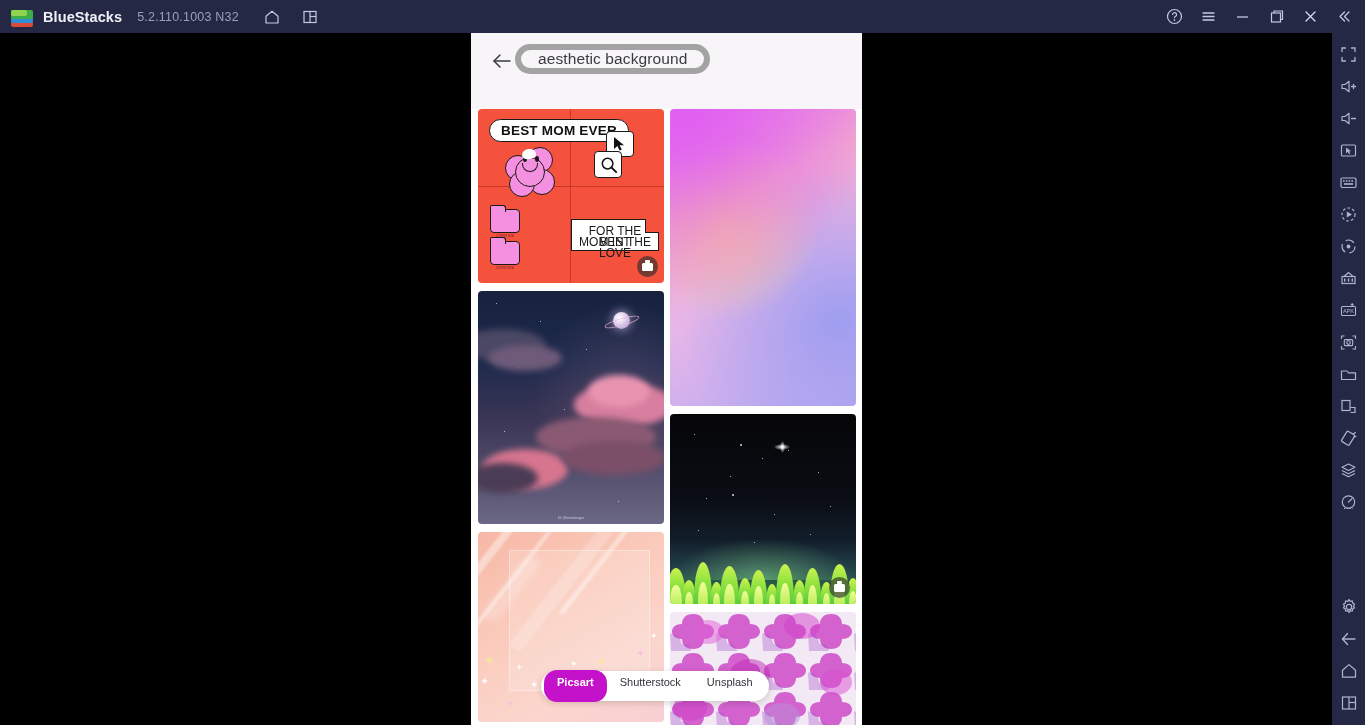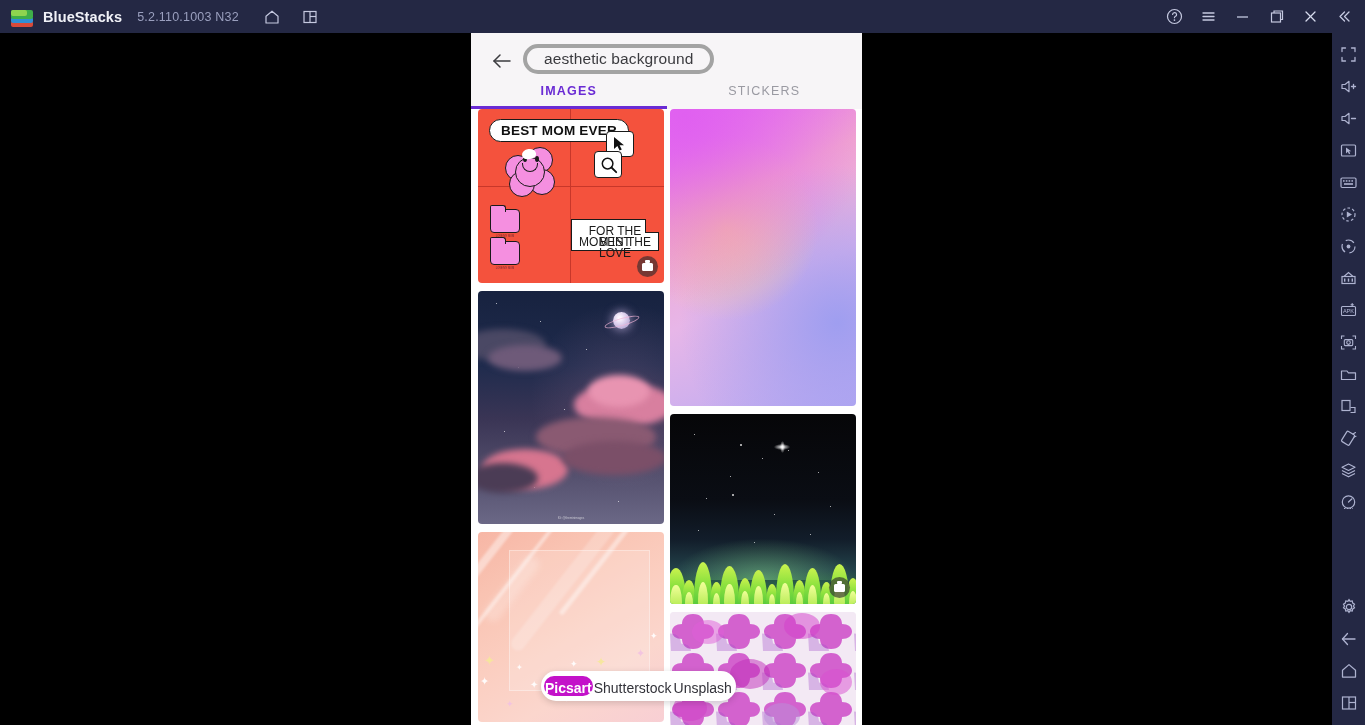--- a/index.html
+++ b/index.html
@@ -72,23 +72,23 @@
     background: #ffffff; overflow: hidden;
   }
 
   
   #ph-header { height: 76px; background: #f7f5f7; position: relative; }
   #back-arrow {
     position: absolute; left: 18px; top: 15px;
     width: 26px; height: 26px; display: flex; align-items: center; justify-content: center;
   }
   #searchbox {
-    position: absolute; left: 52px; top: 11px;
+    position: absolute; left: 44px; top: 11px;
     height: 30px; min-width: 172px; padding: 0 17px;
-    border: 4px solid #a3a3a3; border-radius: 16px;
+    border: 6px solid #a3a3a3; border-radius: 16px;
     background: #f7f5f7;
     display: flex; align-items: center;
   }
   #search-text { font-size: 15.5px; color: #3b3b3f; letter-spacing: .1px; white-space: nowrap; }
 
   #tabs { position: absolute; left: 0; bottom: 0; width: 391px; height: 32px; display: flex; }
   .tab {
     flex: 1 1 50%; text-align: center;
     font-size: 12.5px; letter-spacing: 1.2px;
     color: #9a9aa2; line-height: 28px; position: relative;
@@ -250,22 +250,22 @@
 
   
   #sources {
     position: absolute; left: 70px; bottom: 24px;
     height: 30px; background: #fff; border-radius: 16px;
     display: flex; align-items: center; padding: 3px;
     box-shadow: 0 2px 7px rgba(0,0,0,.16);
     z-index: 8;
   }
   .src {
-    padding: 0 1px; height: 20px; line-height: 24px; border-radius: 13px;
-    font-size: 14px; color: #33333a; white-space: nowrap;
+    padding: 0 13px; height: 32px; line-height: 24px; border-radius: 13px;
+    font-size: 11px; color: #33333a; white-space: nowrap;
   }
   .src.active { background: #c312c9; color: #fff; font-weight: bold; }
 </style>
 </head>
 <body>
 
 <div id="app">
 
   <div id="titlebar">
     <div class="bs-logo">
@@ -349,24 +349,20 @@
               <g fill="none" stroke="#3b3b3f" stroke-width="1.5" stroke-linecap="round" stroke-linejoin="round">
                 <line x1="3" y1="9" x2="19" y2="9"></line>
                 <polyline points="9,3 3,9 9,15"></polyline>
               </g>
             </svg>
         </div>
         <div id="searchbox">
           <span id="search-text">aesthetic background</span>
         </div>
 
-        <div id="tabs">
-          <div class="tab active">IMAGES</div>
-          <div class="tab">STICKERS</div>
-        </div>
       </div>
 
       <div id="grid">
 
         <div class="col col-l">
 
           <div class="tile t-mom">
             <div class="vline"></div>
               <div class="hline"></div>
             <div class="mom-title">BEST MOM EVER</div>

